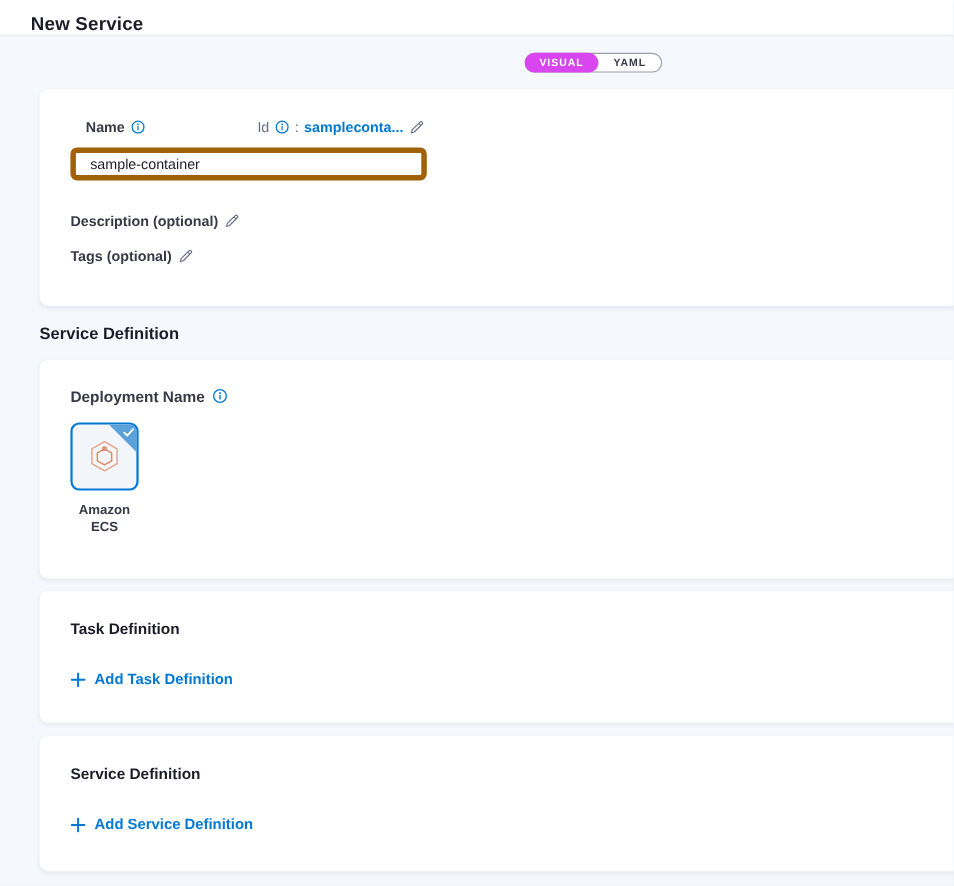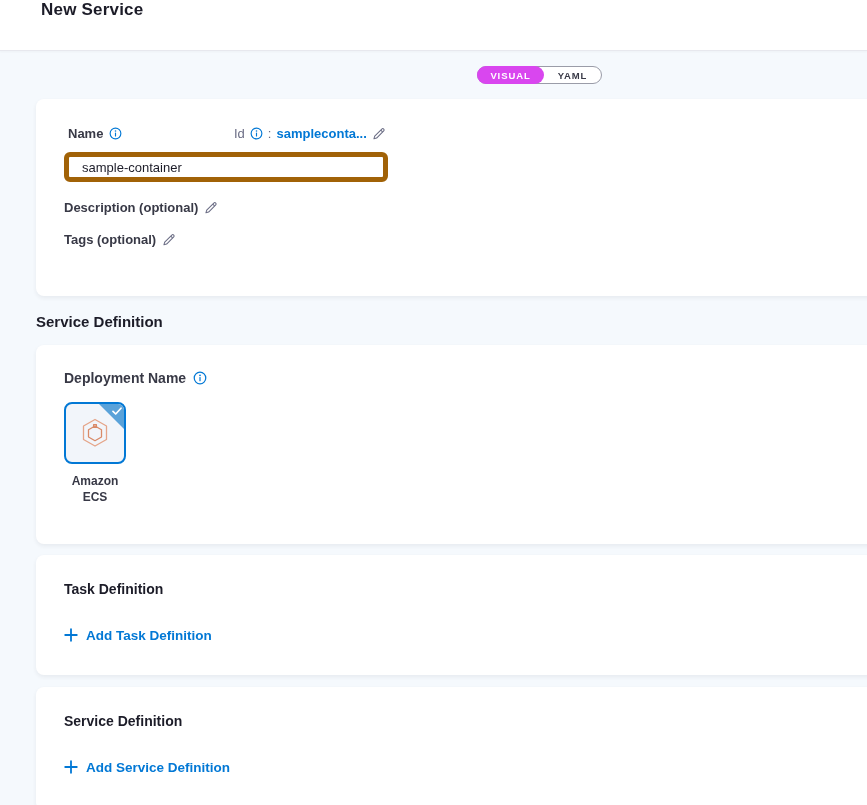--- a/index.html
+++ b/index.html
@@ -9,25 +9,25 @@
   .screen{
     position:relative;
     width:867px; height:805px;
     background:#f5f9fd;
     overflow:hidden;
     margin:0 auto;
   }
 
   
   .header{
-    height:51px; background:#ffffff;
+    height:33px; background:#ffffff;
     border-bottom:1px solid #e7e8ee;
     box-shadow:0 1px 2px rgba(40,41,61,.04);
-    display:flex; align-items:flex-start;
-    padding-left:41px;
+    display:flex; align-items:flex-end;
+    padding-left:28px;
     position:relative; z-index:2;
   }
   .page-title{
     font-size:17px; font-weight:700; color:#1c1c28; letter-spacing:.2px;
   }
 
   
   .toggle-row{ height:48px; position:relative; }
   .mode-toggle{
     position:absolute; left:477px; top:15px;
@@ -63,39 +63,39 @@
   .card-task   { height:120px; padding:26px 28px; margin-top:11px; }
   .card-service{ height:123px; padding:26px 28px; margin-top:12px; }
 
   
   .field-label-row{
     display:flex; align-items:center; gap:6px;
     font-size:13px; font-weight:700; color:#383946;
     width:max-content;
   }
   .name-row{ position:relative; height:17px; }
-  .name-label-wrap{ position:absolute; left:4px; top:0; }
+  .name-label-wrap{ position:absolute; left:14px; top:0; }
   .id-line{
     position:absolute; left:170px; top:0;
     display:flex; align-items:center; gap:5px;
     font-size:13px; color:#6b6d85; font-weight:400;
   }
   .id-value{ color:#0278d5; font-weight:700; }
 
   .name-input{
     display:block; margin-top:9px;
     width:324px; height:30px;
     border:5px solid #a16207; border-radius:6px;
     background:#ffffff;
     font-family:"Liberation Sans","DejaVu Sans",sans-serif;
     font-size:13px; color:#1c1c28;
     padding:0 13px; outline:none;
   }
 
-  .desc-row{ margin-top:18px; }
+  .desc-row{ margin-top:29px; }
   .tags-row{ margin-top:17px; }
 
   
   .section-heading{
     margin:14px 0 13px 36px;
     font-size:15px; font-weight:700; color:#1c1c28;
     height:22px; display:flex; align-items:center;
   }
 
   
@@ -124,21 +124,21 @@
     margin-top:9px; width:62px;
     text-align:center;
     font-size:12px; font-weight:700; color:#383946;
     line-height:16px;
   }
 
   
   .card-title{ font-size:14px; font-weight:700; color:#1c1c28; }
   .add-button{
     margin-top:31px;
-    display:flex; align-items:flex-start; gap:8px;
+    display:flex; align-items:flex-end; gap:8px;
     color:#0278d5; font-size:13.5px; font-weight:700;
     width:max-content; cursor:pointer;
   }
 
   .icon{ display:inline-flex; align-items:center; justify-content:center; }
 </style>
 </head>
 <body>
 
 <div class="screen">

